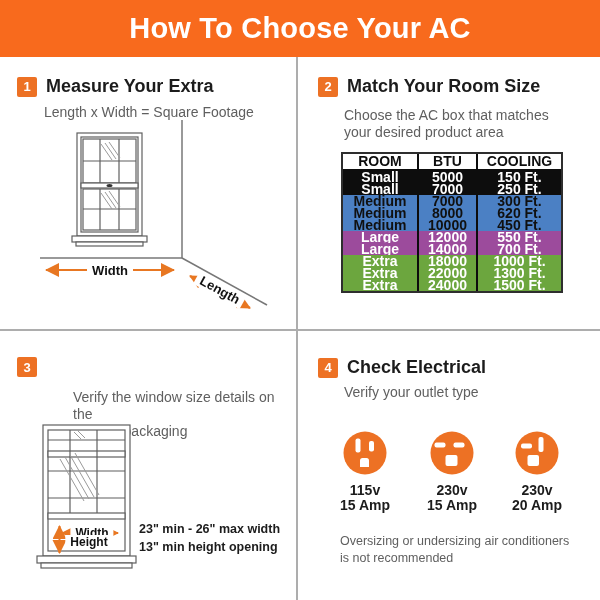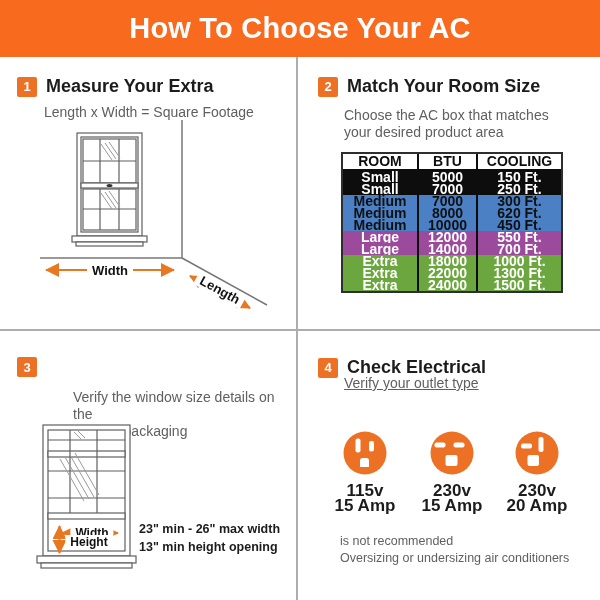--- a/index.html
+++ b/index.html
@@ -31,21 +31,21 @@
   .float-label{position:absolute;background:#fff;padding:0 5px;font-weight:700;color:#111;white-space:nowrap;}
   
   .size-table{position:absolute;left:43px;top:95px;width:222px;border:2px solid #2E2E2E;box-sizing:border-box;background:#fff;}
   .trow{display:grid;grid-template-columns:76px 59px 83px;}
   .trow.head{background:#fff;color:#0d0d0d;}
   .tcell{height:12px;line-height:12px;font-size:14px;font-weight:700;text-align:center;
          border-right:2px solid #0d0d0d;overflow:hidden;}
   .trow.head .tcell{height:15px;line-height:15px;font-size:14px;border-bottom:2px solid #0d0d0d;}
   .tcell:last-child{border-right:none;}
   
-  .outlet-label{position:absolute;width:64px;text-align:center;font-size:17px;font-weight:700;
+  .outlet-label{position:absolute;width:64px;text-align:center;font-size:14px;font-weight:700;
                 color:#1c1c1c;line-height:15px;}
   .spec-text{position:absolute;font-size:12.5px;font-weight:700;color:#1c1c1c;line-height:18px;}
   .note-text{position:absolute;font-size:12.5px;color:var(--subtitle-text);line-height:17px;}
 </style>
 </head>
 <body>
 
 <div class="canvas">
 
   <div class="banner">
@@ -219,21 +219,21 @@
       <div>23" min - 26" max width</div>
       <div>13" min height opening</div>
     </div>
   </section>
 
   <section class="q q4">
     <div class="step-head" style="left:20px;top:26px;">
       <div class="badge">4</div>
       <div class="step-title">Check Electrical</div>
     </div>
-    <div class="subtitle" style="left:46px;top:44px;text-decoration:underline;">Verify your outlet type</div>
+    <div class="subtitle" style="left:46px;top:53px;">Verify your outlet type</div>
 
     <svg class="art" width="302" height="269" viewBox="0 0 302 269">
 
       <g>
         <circle cx="67" cy="122" r="21.5" fill="#ED7124"></circle>
         <rect x="57.5" y="107.5" width="5" height="14" rx="2" fill="#fff"></rect>
         <rect x="71" y="110" width="5" height="10.5" rx="2" fill="#fff"></rect>
         <path d="M62 136 v-6.5 q0 -2.5 2.5 -2.5 h4 q2.5 0 2.5 2.5 v6.5 z" fill="#fff"></path>
       </g>
 
@@ -259,18 +259,18 @@
     <div class="outlet-label" style="left:122px;top:152px;">
       <div>230v</div>
       <div>15 Amp</div>
     </div>
     <div class="outlet-label" style="left:207px;top:152px;">
       <div>230v</div>
       <div>20 Amp</div>
     </div>
 
     <div class="note-text" style="left:42px;top:202px;">
+      <div>Oversizing or undersizing air conditioners</div>
       <div>is not recommended</div>
-      <div>Oversizing or undersizing air conditioners</div>
     </div>
   </section>
 
 </div>
 
 </body></html>

